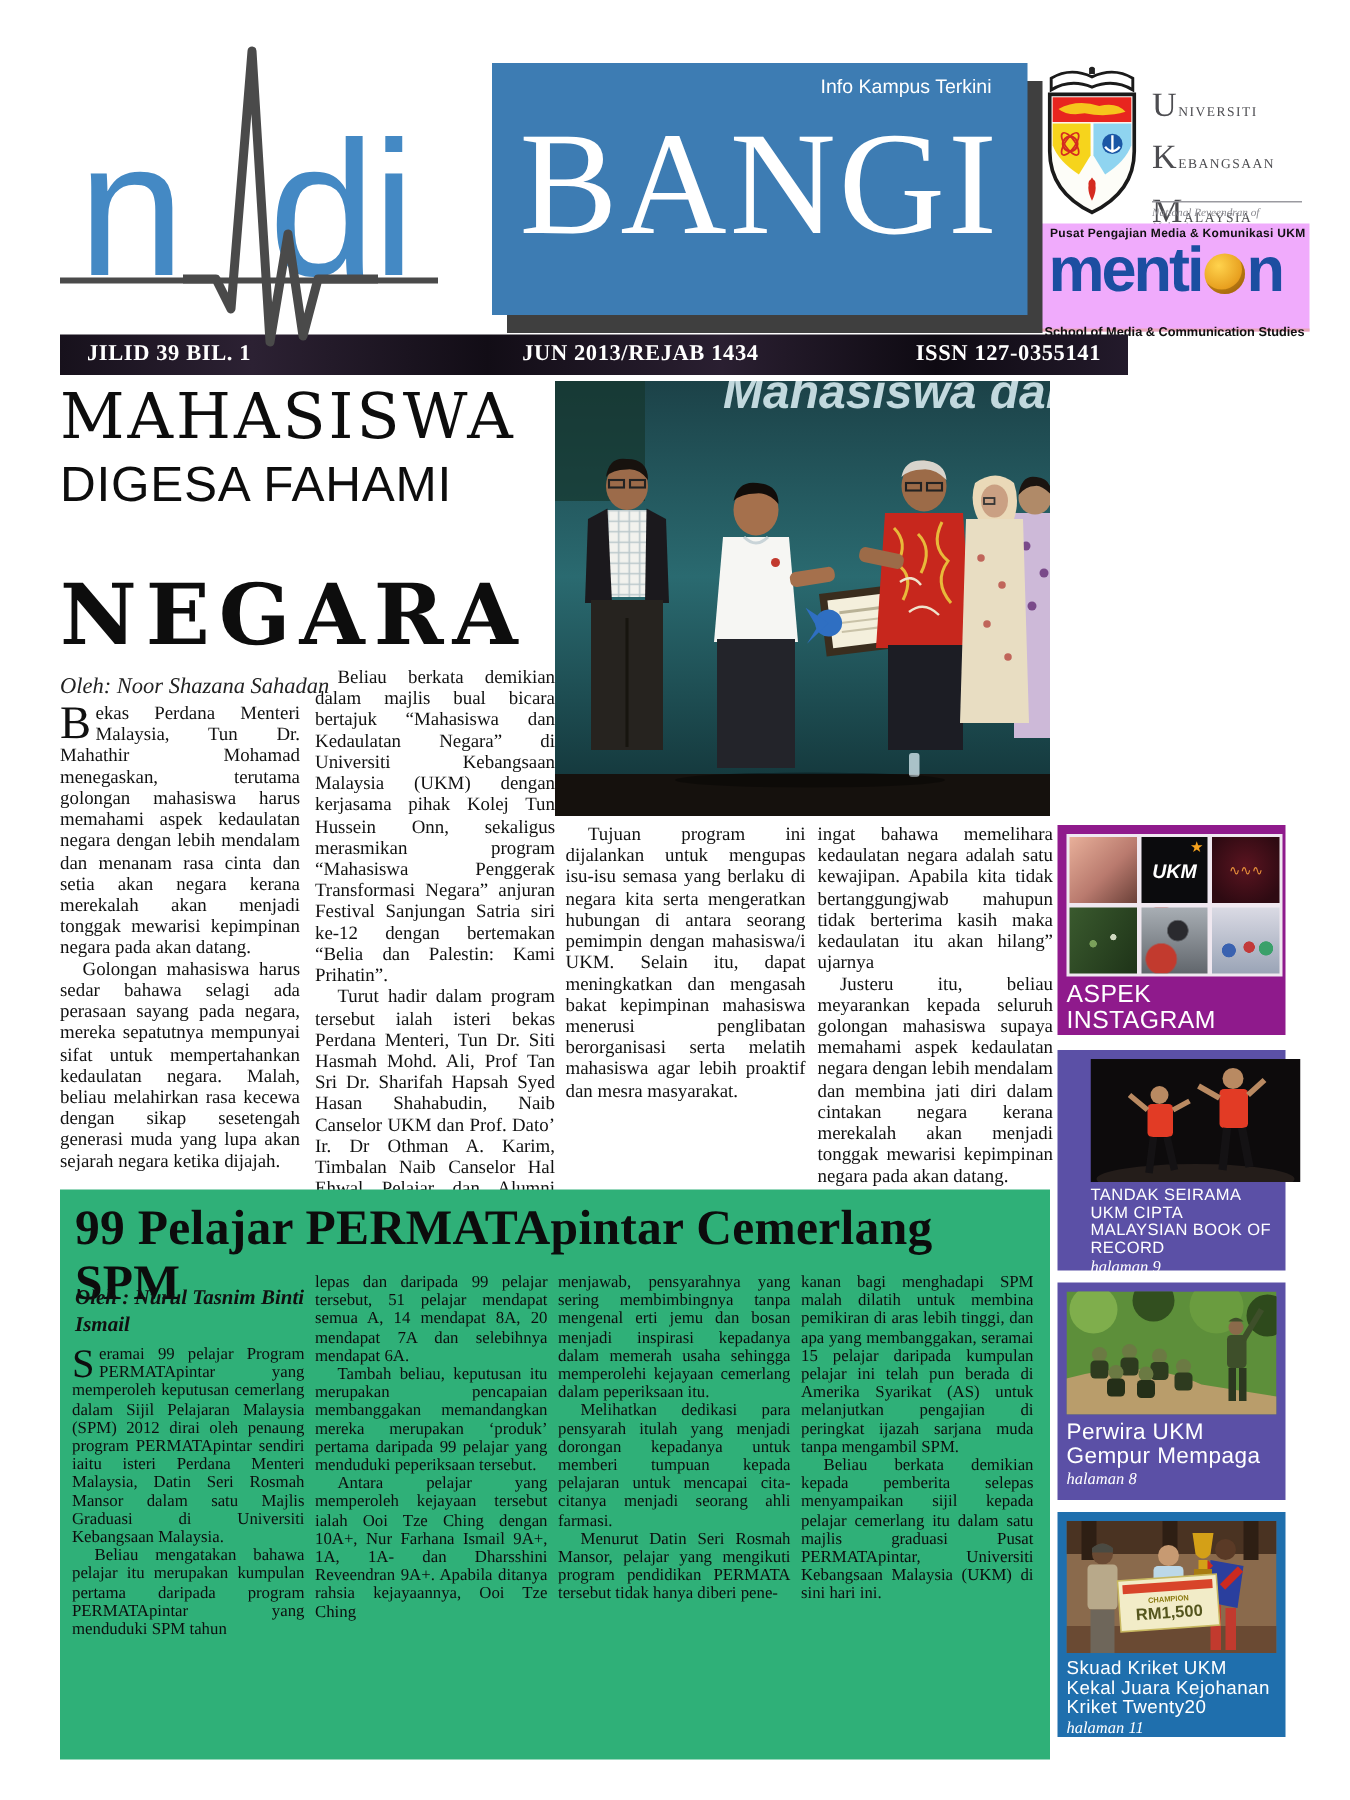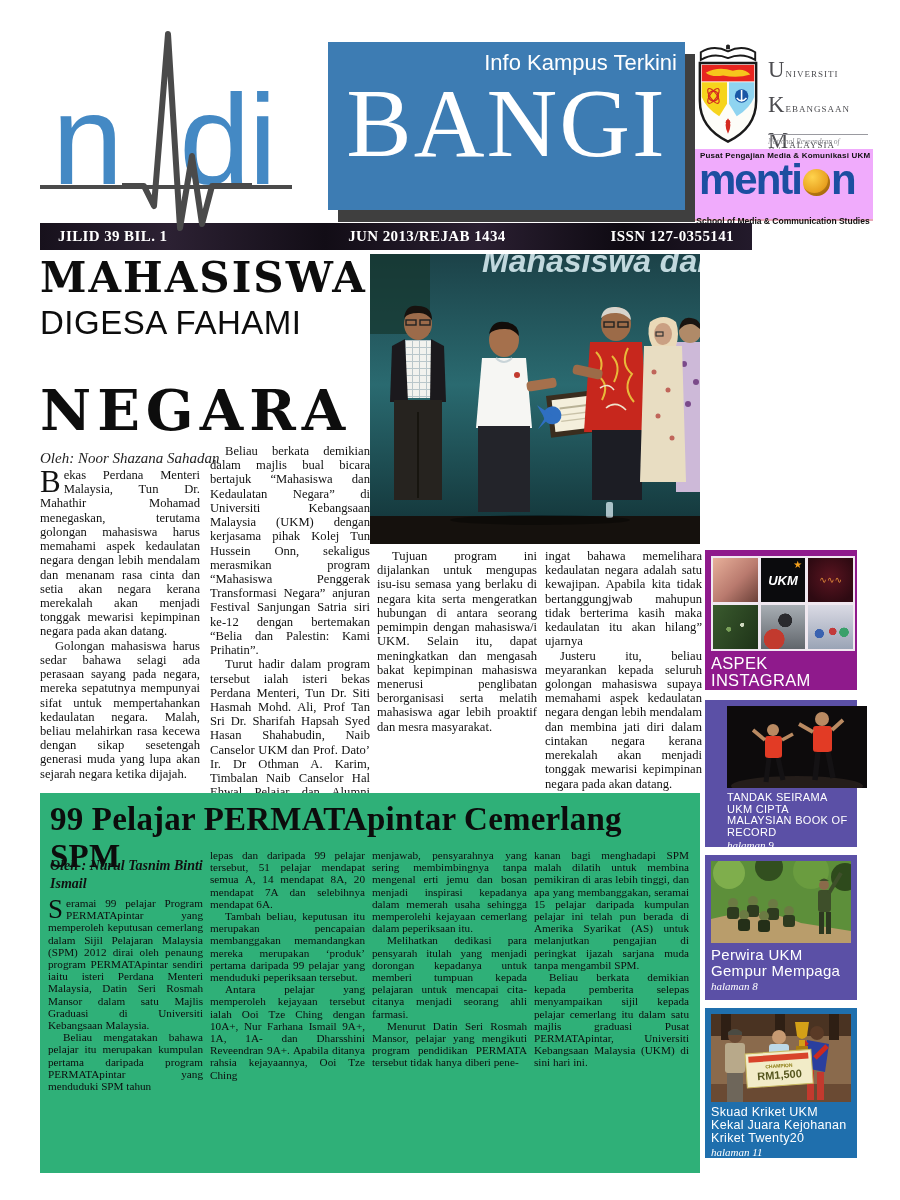--- a/index.html
+++ b/index.html
@@ -11,22 +11,22 @@
              display:flex;align-items:flex-end;}
   .nadi-letter{font-family:"Liberation Sans",sans-serif;font-weight:400;color:#4489c4;
                font-size:128px;line-height:0.76;letter-spacing:-2px;}
   .nadi-n{margin-left:12px;}
   .nadi-di{margin-left:58px;}
   .nadi-baseline{position:absolute;left:40px;top:185px;width:252px;height:4px;background:#4a4a4a;}
   .nadi-pulse{position:absolute;left:122px;top:28px;width:130px;height:212px;z-index:3;}
 
   .bangi-box{position:absolute;left:328px;top:42px;width:357px;height:168px;background:#3d7cb3;
              box-shadow:10px 12px 0 0 #3f3f3f;z-index:2;}
-  .bangi-tagline{position:absolute;top:8px;right:8px;color:#fff;
-                 font-family:"Liberation Sans",sans-serif;font-size:22px;}
+  .bangi-tagline{position:absolute;top:8px;right:24px;color:#fff;
+                 font-family:"Liberation Sans",sans-serif;font-size:13px;}
   .bangi-title{position:absolute;left:0;right:0;top:32px;text-align:center;color:#fff;
                font-family:"Liberation Serif",serif;font-size:98px;line-height:1;letter-spacing:2px;}
 
   .ukm-block{position:absolute;left:694px;top:42px;width:176px;height:104px;}
   .ukm-crest{position:absolute;left:0;top:0;}
   .ukm-name{position:absolute;left:74px;top:10px;color:#4c4c50;
             font-family:"Liberation Serif",serif;font-variant:small-caps;
             font-size:13px;letter-spacing:1px;line-height:1.55;}
   .ukm-name div::first-letter{font-size:1.75em;}
   .ukm-sub{position:absolute;left:74px;top:92px;width:100px;color:#8a8a90;
@@ -48,21 +48,21 @@
   
   .issue-bar{position:absolute;left:40px;top:223px;width:712px;height:27px;
              background:linear-gradient(90deg,#17111c,#2c2133 18%,#120d16 40%,#2a1f31 62%,#0e0a12 82%,#231a2b);
              display:flex;align-items:center;justify-content:space-between;
              padding:0 18px;box-sizing:border-box;color:#fff;
              font-family:"Liberation Serif",serif;font-weight:700;font-size:15px;letter-spacing:0.4px;}
   .issue-center{position:relative;left:38px;}
 
   
   .hl{position:absolute;left:40px;color:#0d0d0d;}
-  .hl-1{top:253px;font-family:"DejaVu Serif",serif;font-weight:700;font-size:42px;letter-spacing:2px;}
+  .hl-1{top:253px;font-family:"DejaVu Serif",serif;font-weight:400;font-size:42px;letter-spacing:2px;}
   .hl-2{top:304px;font-family:"Liberation Sans",sans-serif;font-size:33px;letter-spacing:0.5px;}
   .hl-3{top:341px;font-family:"Liberation Sans",sans-serif;font-size:29px;letter-spacing:0.3px;}
   .hl-4{top:377px;font-family:"DejaVu Serif",serif;font-weight:900;font-size:56px;letter-spacing:6px;}
   .lead-byline{position:absolute;left:40px;top:450px;font-style:italic;font-size:15px;color:#222;}
 
   .lead-col{position:absolute;font-size:12.6px;line-height:1.13;text-align:justify;color:#111;}
   .lead-col p{margin:0;}
   .p-ind{text-indent:15px;}
   .dropcap{float:left;font-size:31px;line-height:25px;padding:1px 3px 0 0;}
   .col-1{left:40px;top:468px;width:160px;}

